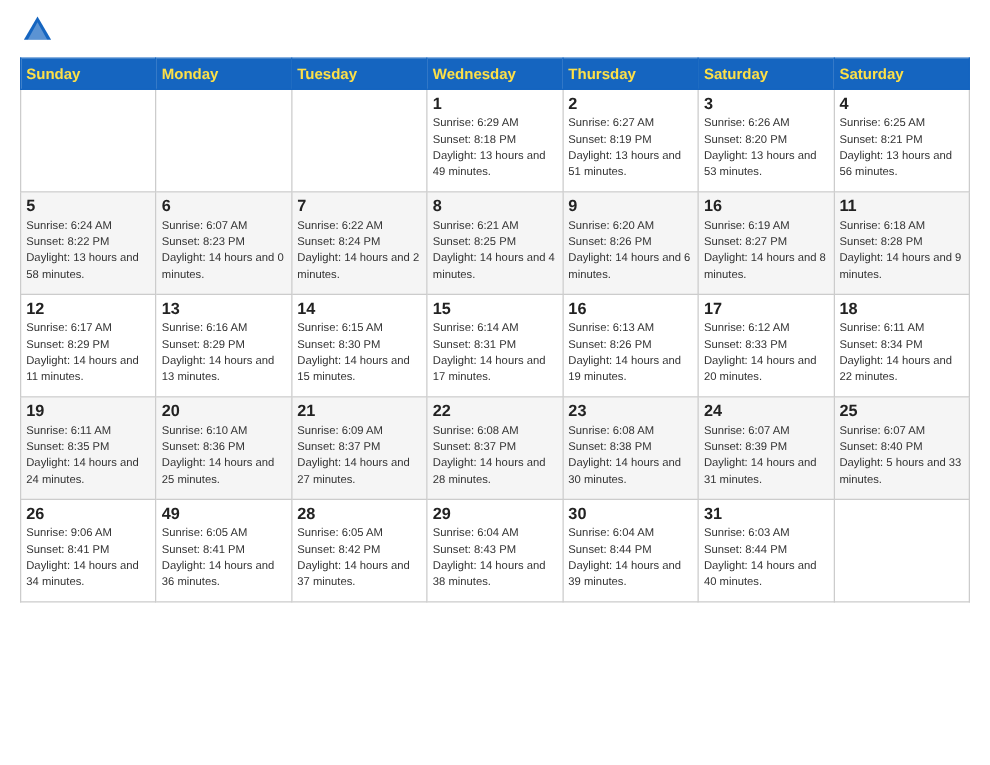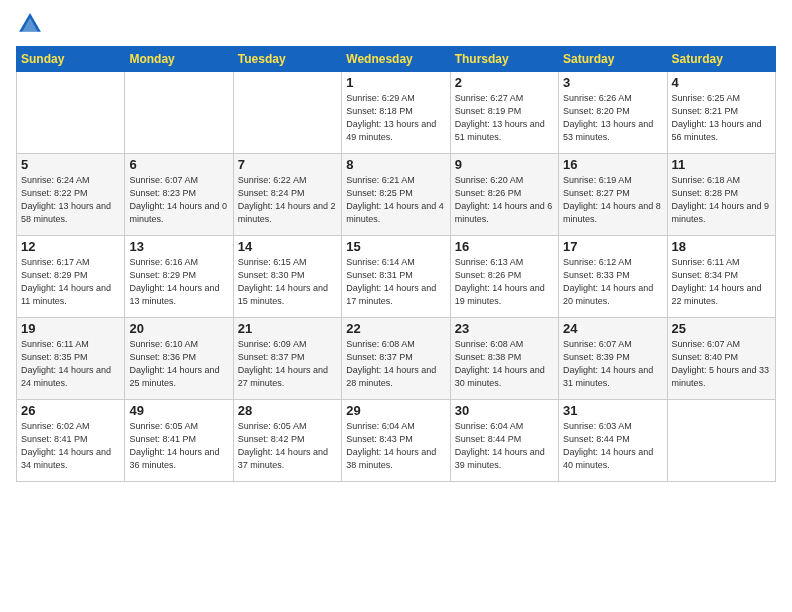--- a/index.html
+++ b/index.html
@@ -233,21 +233,21 @@
             <div class="day-info"><span>Sunrise: 6:07 AM</span><br><span>Sunset: 8:39 PM</span><br><span>Daylight: 14 hours and 31 minutes.</span></div>
           </td>
           <td>
             <div class="day-number">25</div>
             <div class="day-info"><span>Sunrise: 6:07 AM</span><br><span>Sunset: 8:40 PM</span><br><span>Daylight: 5 hours and 33 minutes.</span></div>
           </td>
         </tr>
         <tr>
           <td>
             <div class="day-number">26</div>
-            <div class="day-info"><span>Sunrise: 6:02 AM</span><br><span>Sunset: 8:41 PM</span><br><span>Daylight: 14 hours and 34 minutes.</span></div>
+            <div class="day-info"><span>Sunrise: 9:06 AM</span><br><span>Sunset: 8:41 PM</span><br><span>Daylight: 14 hours and 34 minutes.</span></div>
           </td>
           <td>
             <div class="day-number">49</div>
             <div class="day-info"><span>Sunrise: 6:05 AM</span><br><span>Sunset: 8:41 PM</span><br><span>Daylight: 14 hours and 36 minutes.</span></div>
           </td>
           <td>
             <div class="day-number">28</div>
             <div class="day-info"><span>Sunrise: 6:05 AM</span><br><span>Sunset: 8:42 PM</span><br><span>Daylight: 14 hours and 37 minutes.</span></div>
           </td>
           <td>

